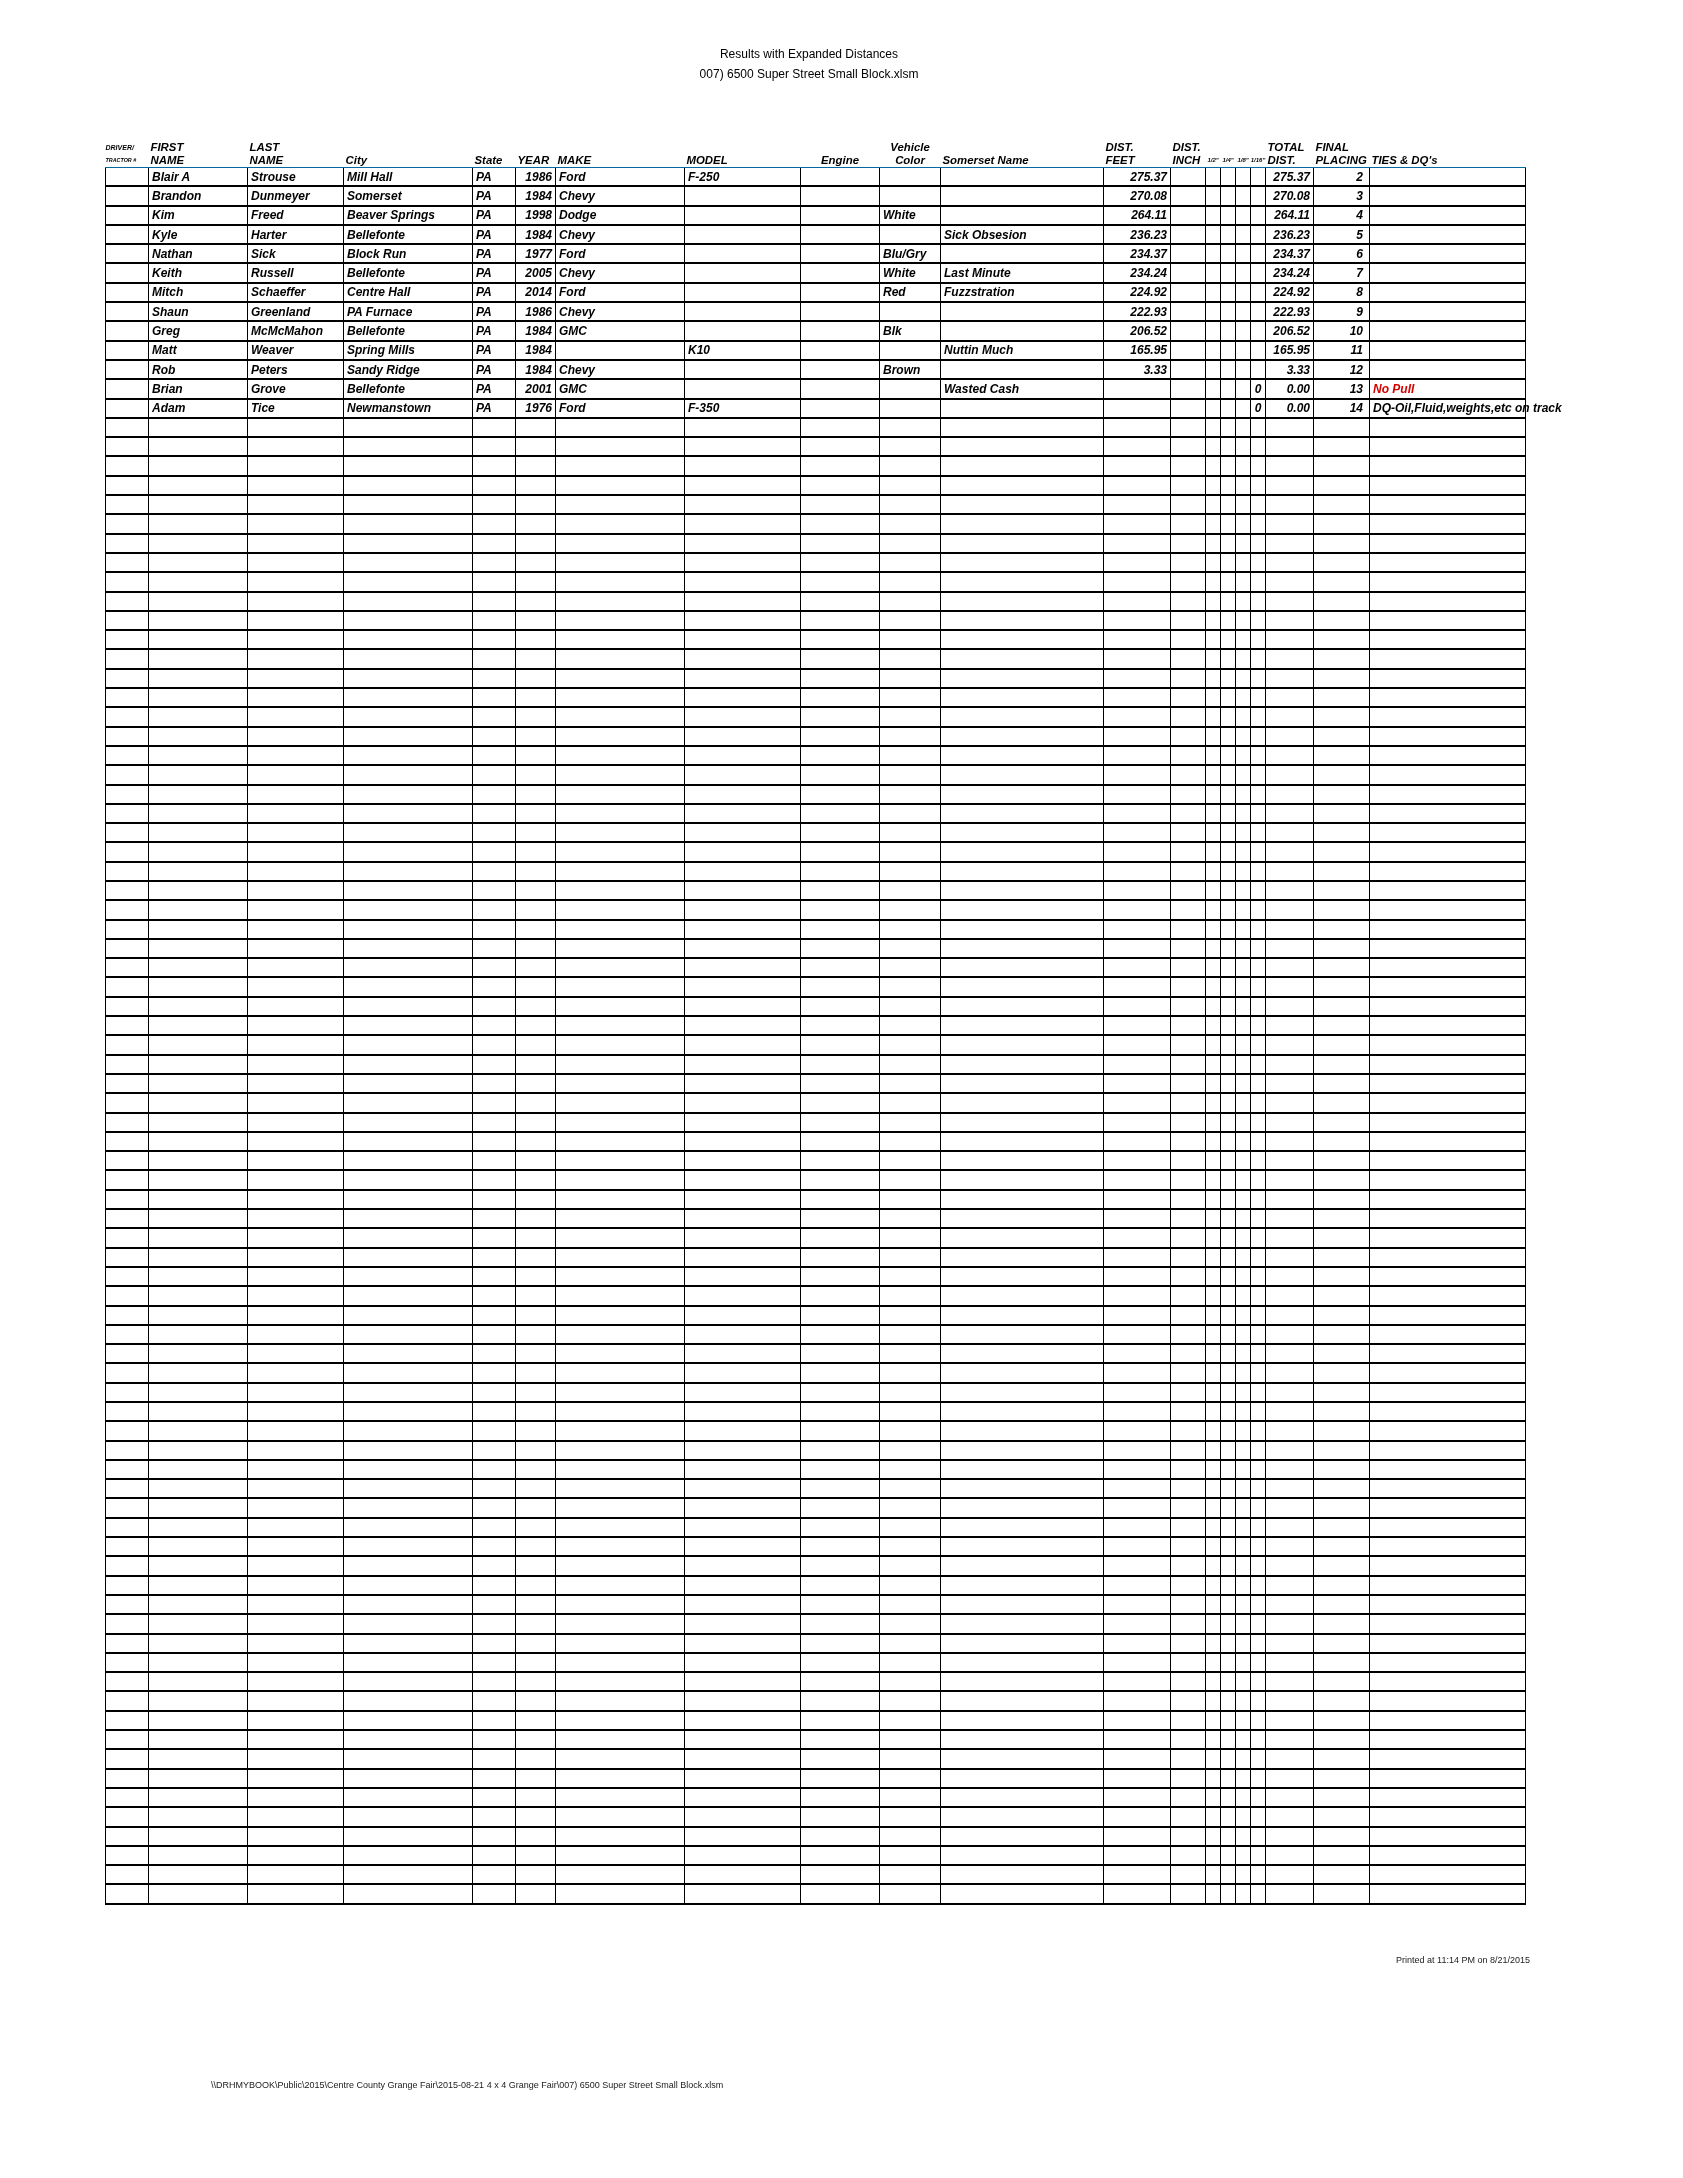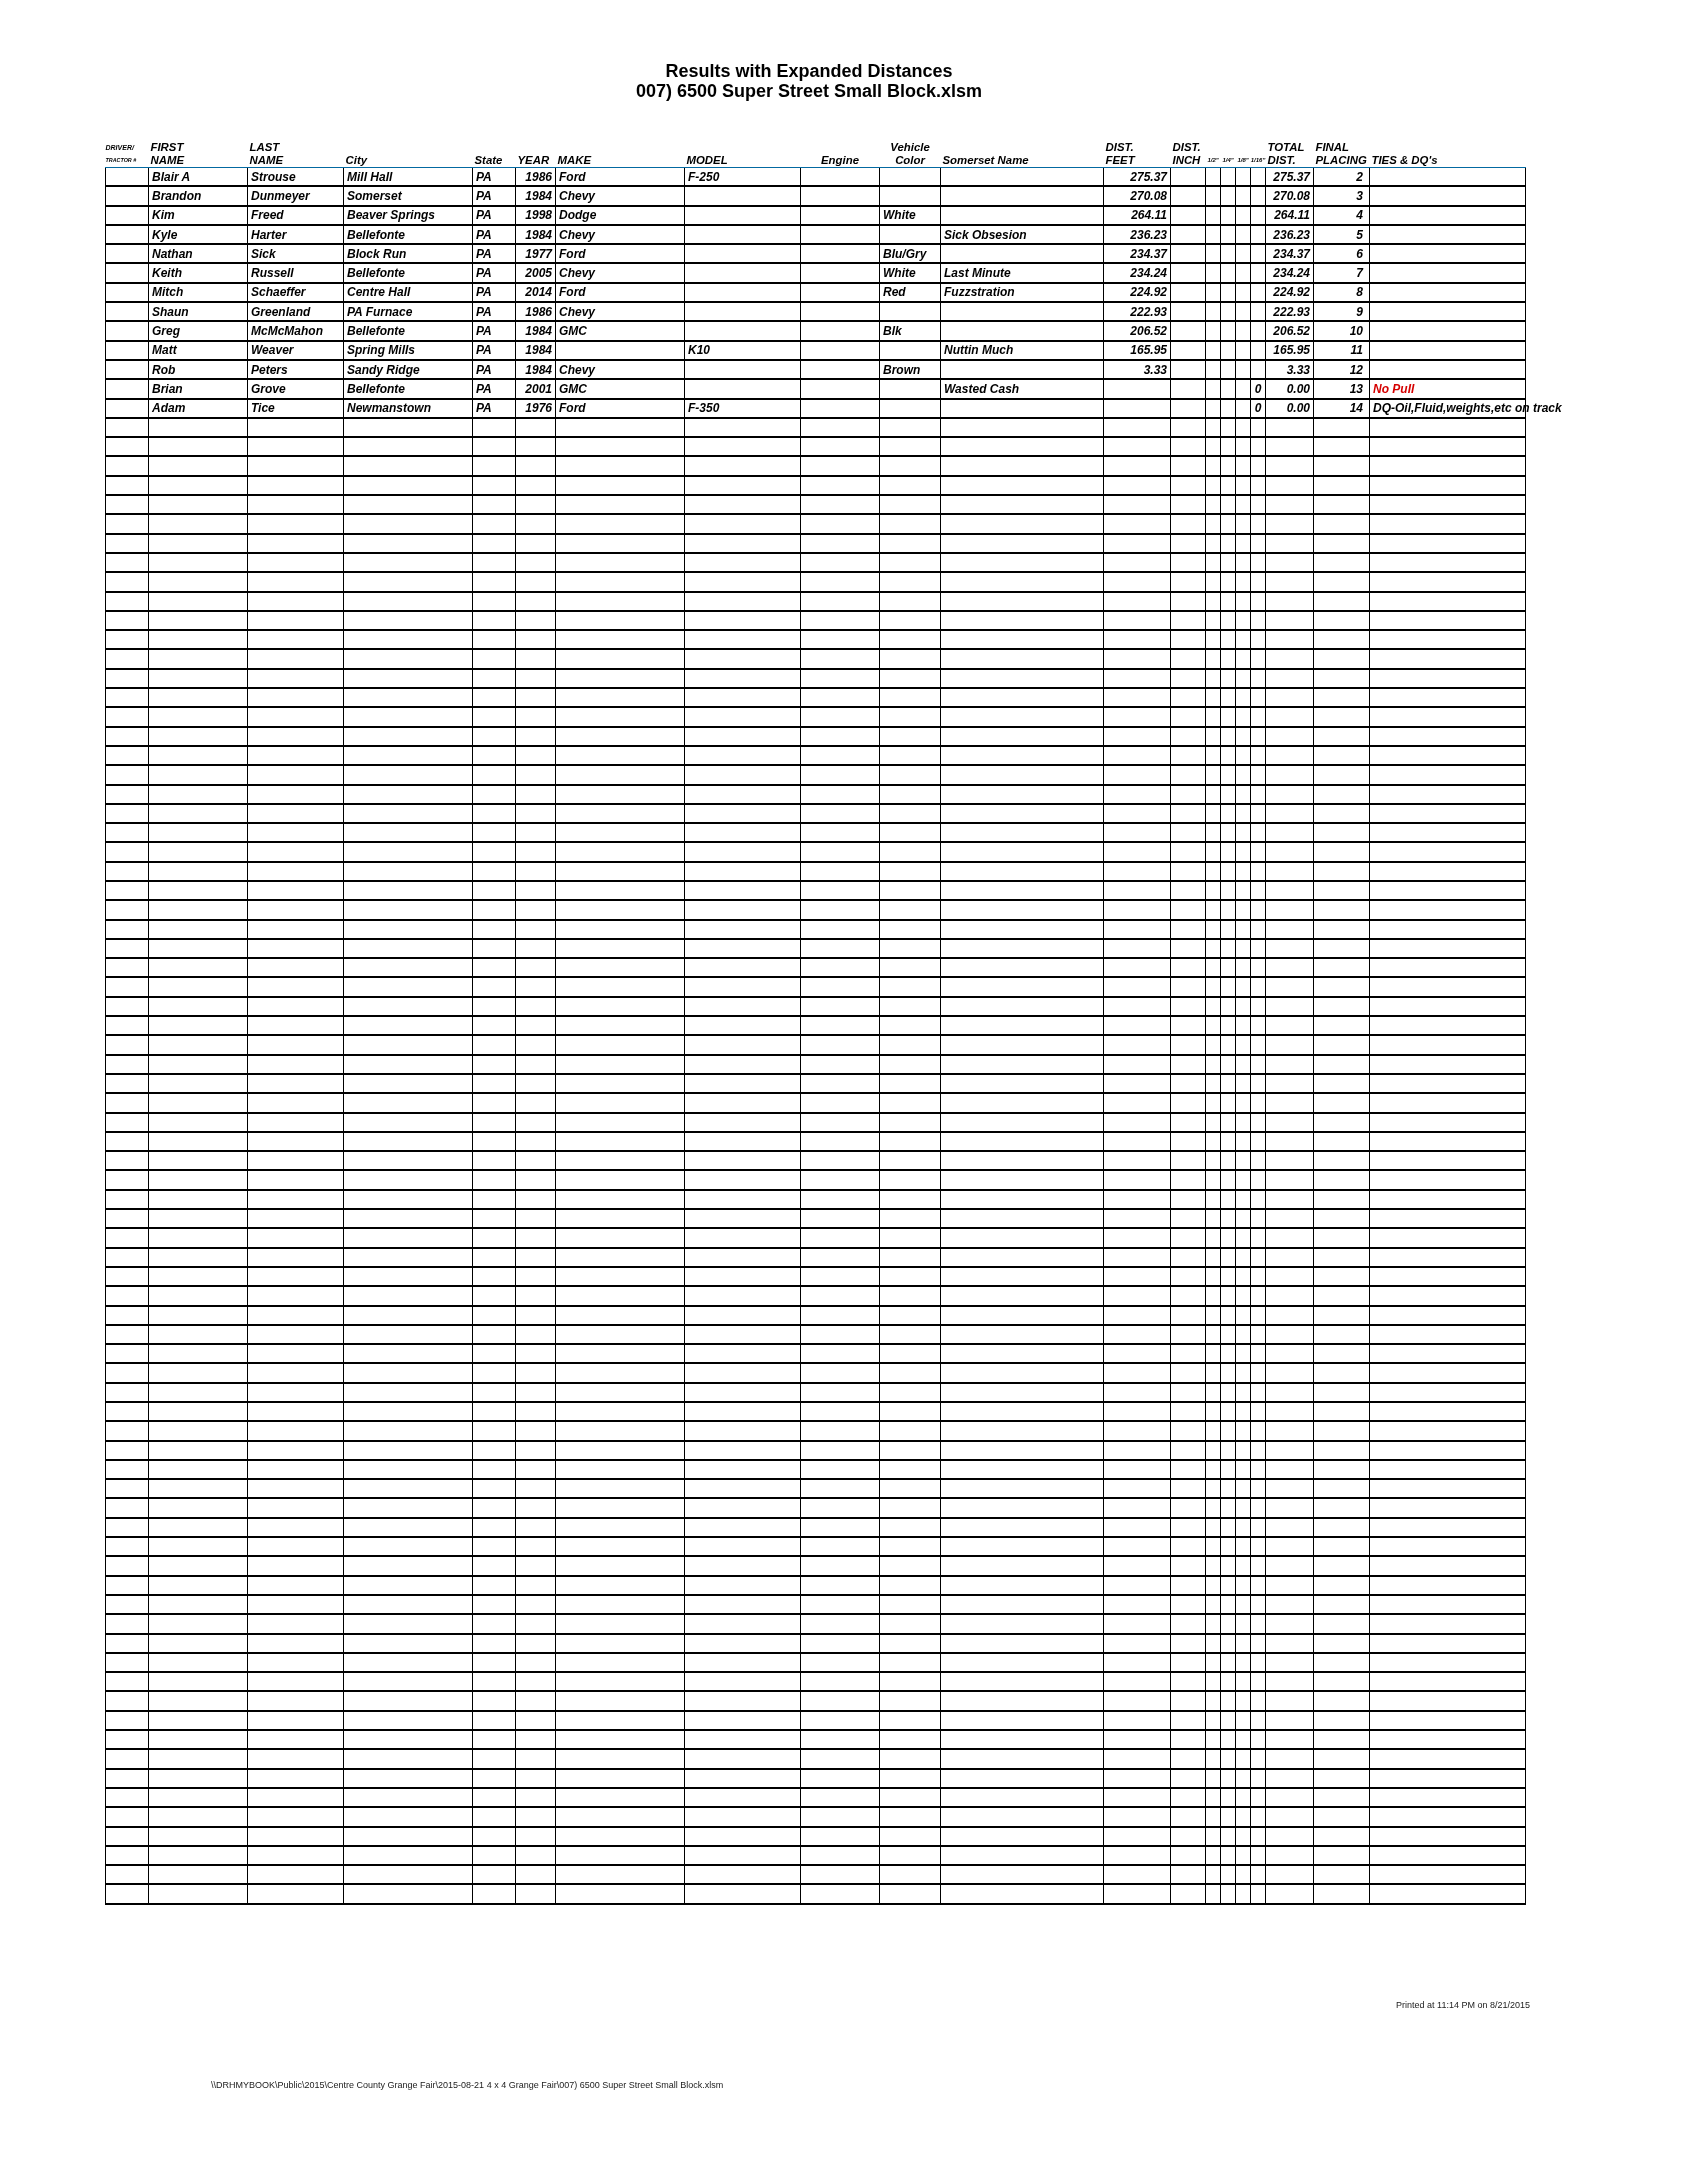--- a/index.html
+++ b/index.html
@@ -2,21 +2,21 @@
 <html><head>
 <meta charset="utf-8">
 <style>
   html,body{margin:0;padding:0;}
   body{
     width:1683px;height:2178px;position:relative;background:#ffffff;
     font-family:"Liberation Sans",sans-serif;color:#000;
   }
   .title-block{
     position:absolute;top:44px;left:0;width:1618px;text-align:center;
-    font-weight:bold;font-size:18px;line-height:20px;margin-top:17px;
+    font-weight:normal;font-size:12px;line-height:20px;
   }
   table.results{
     position:absolute;left:105px;top:141px;width:1419px;
     border-collapse:collapse;table-layout:fixed;font-style:italic;
   }
   thead td{
     border:none;vertical-align:bottom;font-weight:bold;font-size:11.4px;
     line-height:13px;padding:0 2px;white-space:nowrap;
   }
   thead tr.h2 td{border-bottom:1px solid #0369a1;}
@@ -31,21 +31,21 @@
   }
   tbody td.col-year,tbody td.col-dfeet,tbody td.col-dinch,
   tbody td.col-total{text-align:right;}
   tbody td.col-placing{text-align:right;padding-right:6px;}
   tbody td.col-f2,tbody td.col-f4,tbody td.col-f8,tbody td.col-f16{text-align:center;padding:0;}
   .footer-left{
     position:absolute;left:211px;top:2052px;font-size:9px;font-weight:normal;
     color:#222;white-space:nowrap;margin-top:28px;
   }
   .footer-right{
-    position:absolute;right:153px;top:2000px;font-size:9px;font-weight:normal;
+    position:absolute;right:153px;top:1955px;font-size:9px;font-weight:normal;
     color:#222;white-space:nowrap;
   }
 </style>
 </head>
 <body>
 
 <div class="title-block">
   <div>Results with Expanded Distances</div>
   <div>007) 6500 Super Street Small Block.xlsm</div>
 </div>

